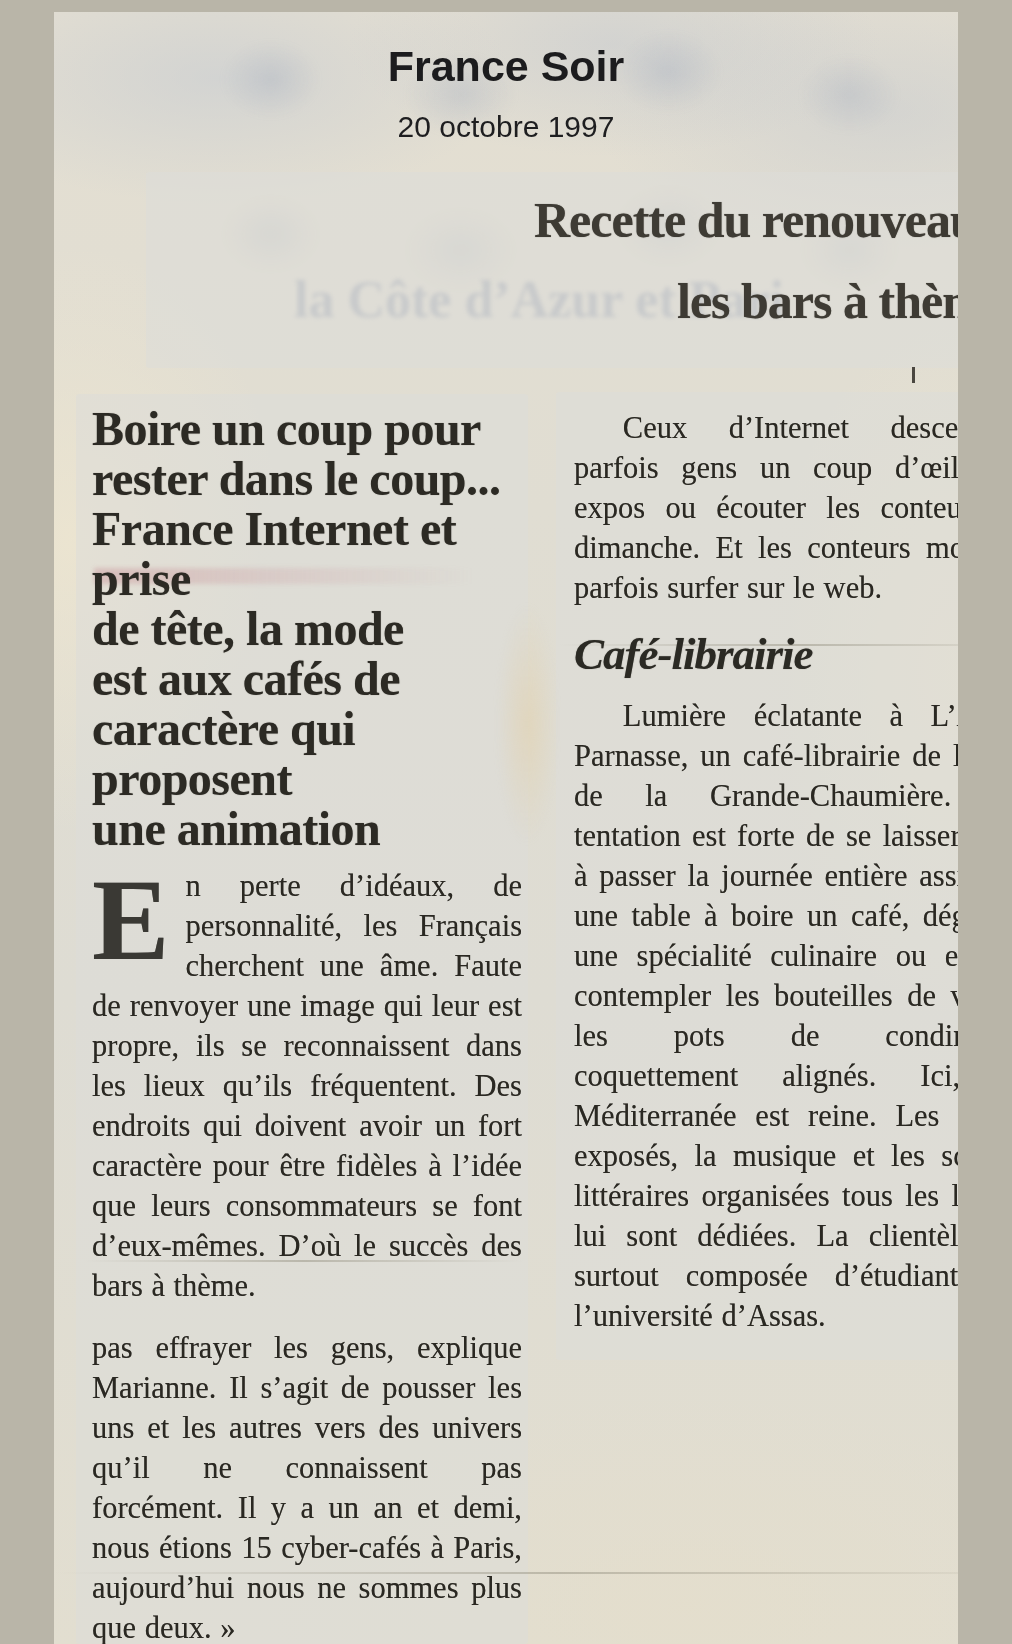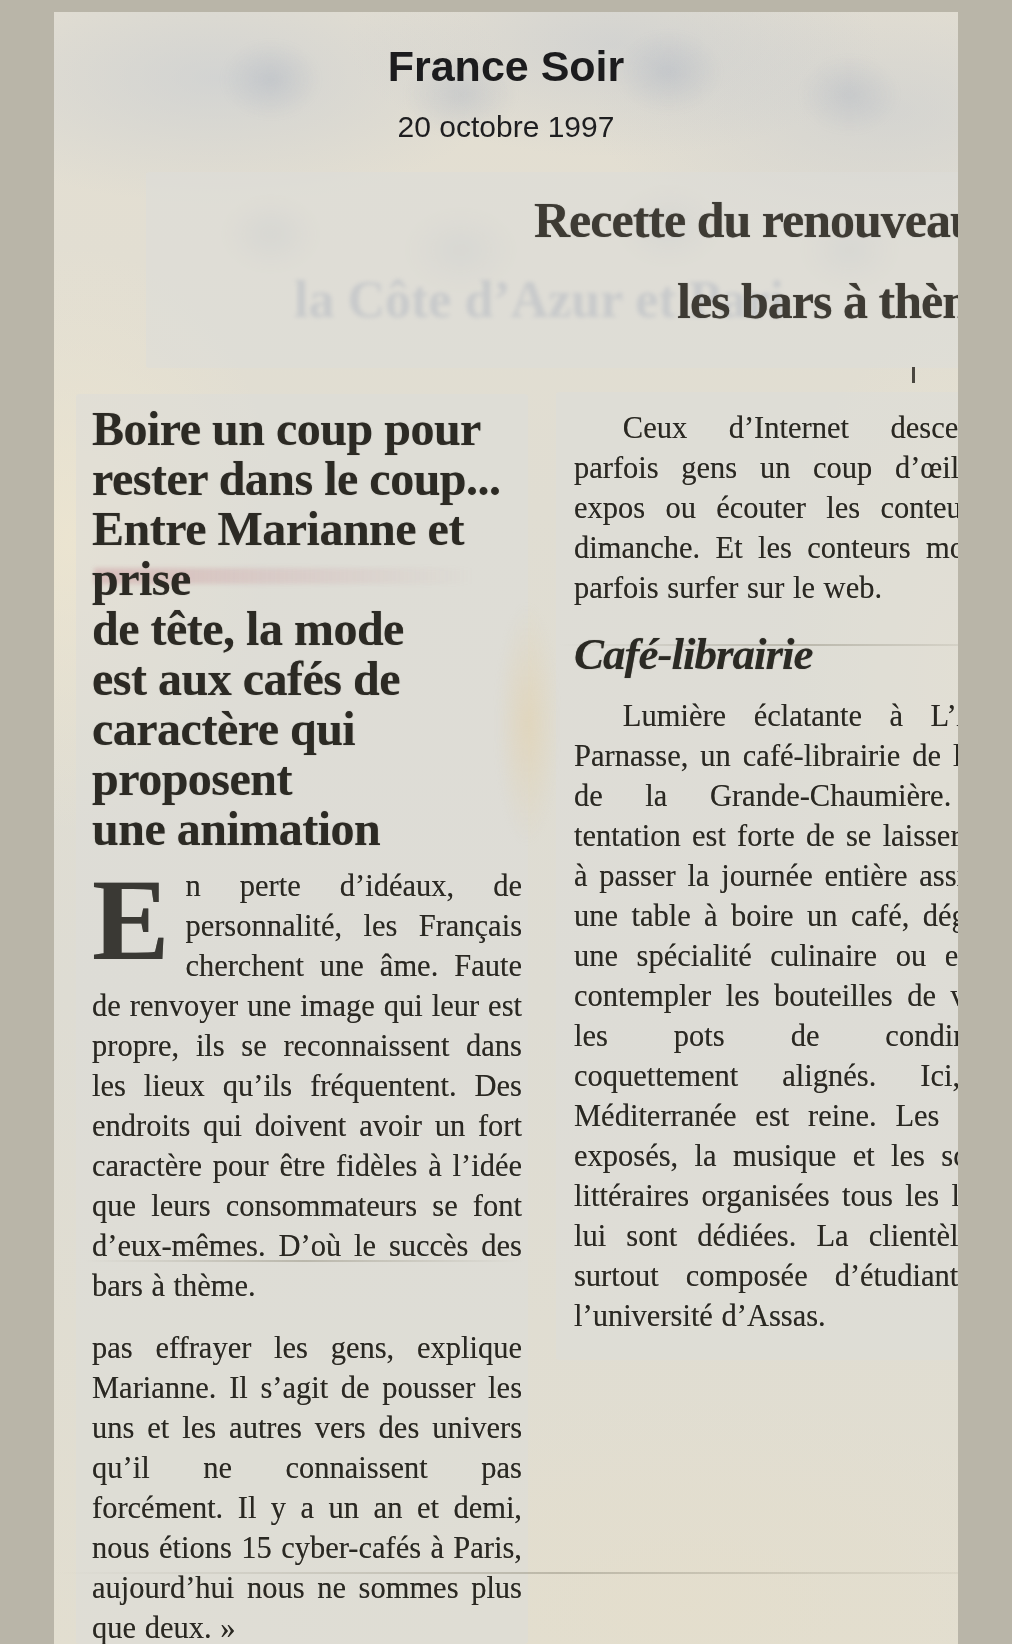--- a/index.html
+++ b/index.html
@@ -97,21 +97,21 @@
   <h1 class="headline">
     <span>Recette du renouveau :</span><br>
     <span>les bars à thème</span>
   </h1>
   <div class="headline-mark"></div>
 
   <div class="col left">
     <div class="standfirst">
       <div>Boire un coup pour</div>
       <div>rester dans le coup...</div>
-      <div>Entre Marianne et prise</div>
+      <div>France Internet et prise</div>
       <div>de tête, la mode</div>
       <div>est aux cafés de</div>
       <div>caractère qui proposent</div>
       <div>une animation</div>
     </div>
     <p class="body">
       <span class="dropcap">E</span><span>n perte d’idéaux, de personnalité, les Français cherchent une âme. Faute de renvoyer une image qui leur est propre, ils se reconnaissent dans les lieux qu’ils fréquentent. Des endroits qui doivent avoir un fort caractère pour être fidèles à l’idée que leurs consommateurs se font d’eux-mêmes. D’où le succès des bars à thème.</span>
     </p>
     <p class="body para-gap">pas effrayer les gens, explique Marianne. Il s’agit de pousser les uns et les autres vers des univers qu’il ne connaissent pas forcément. Il y a un an et demi, nous étions 15 cyber-cafés à Paris, aujourd’hui nous ne sommes plus que deux. »</p>
   </div>

